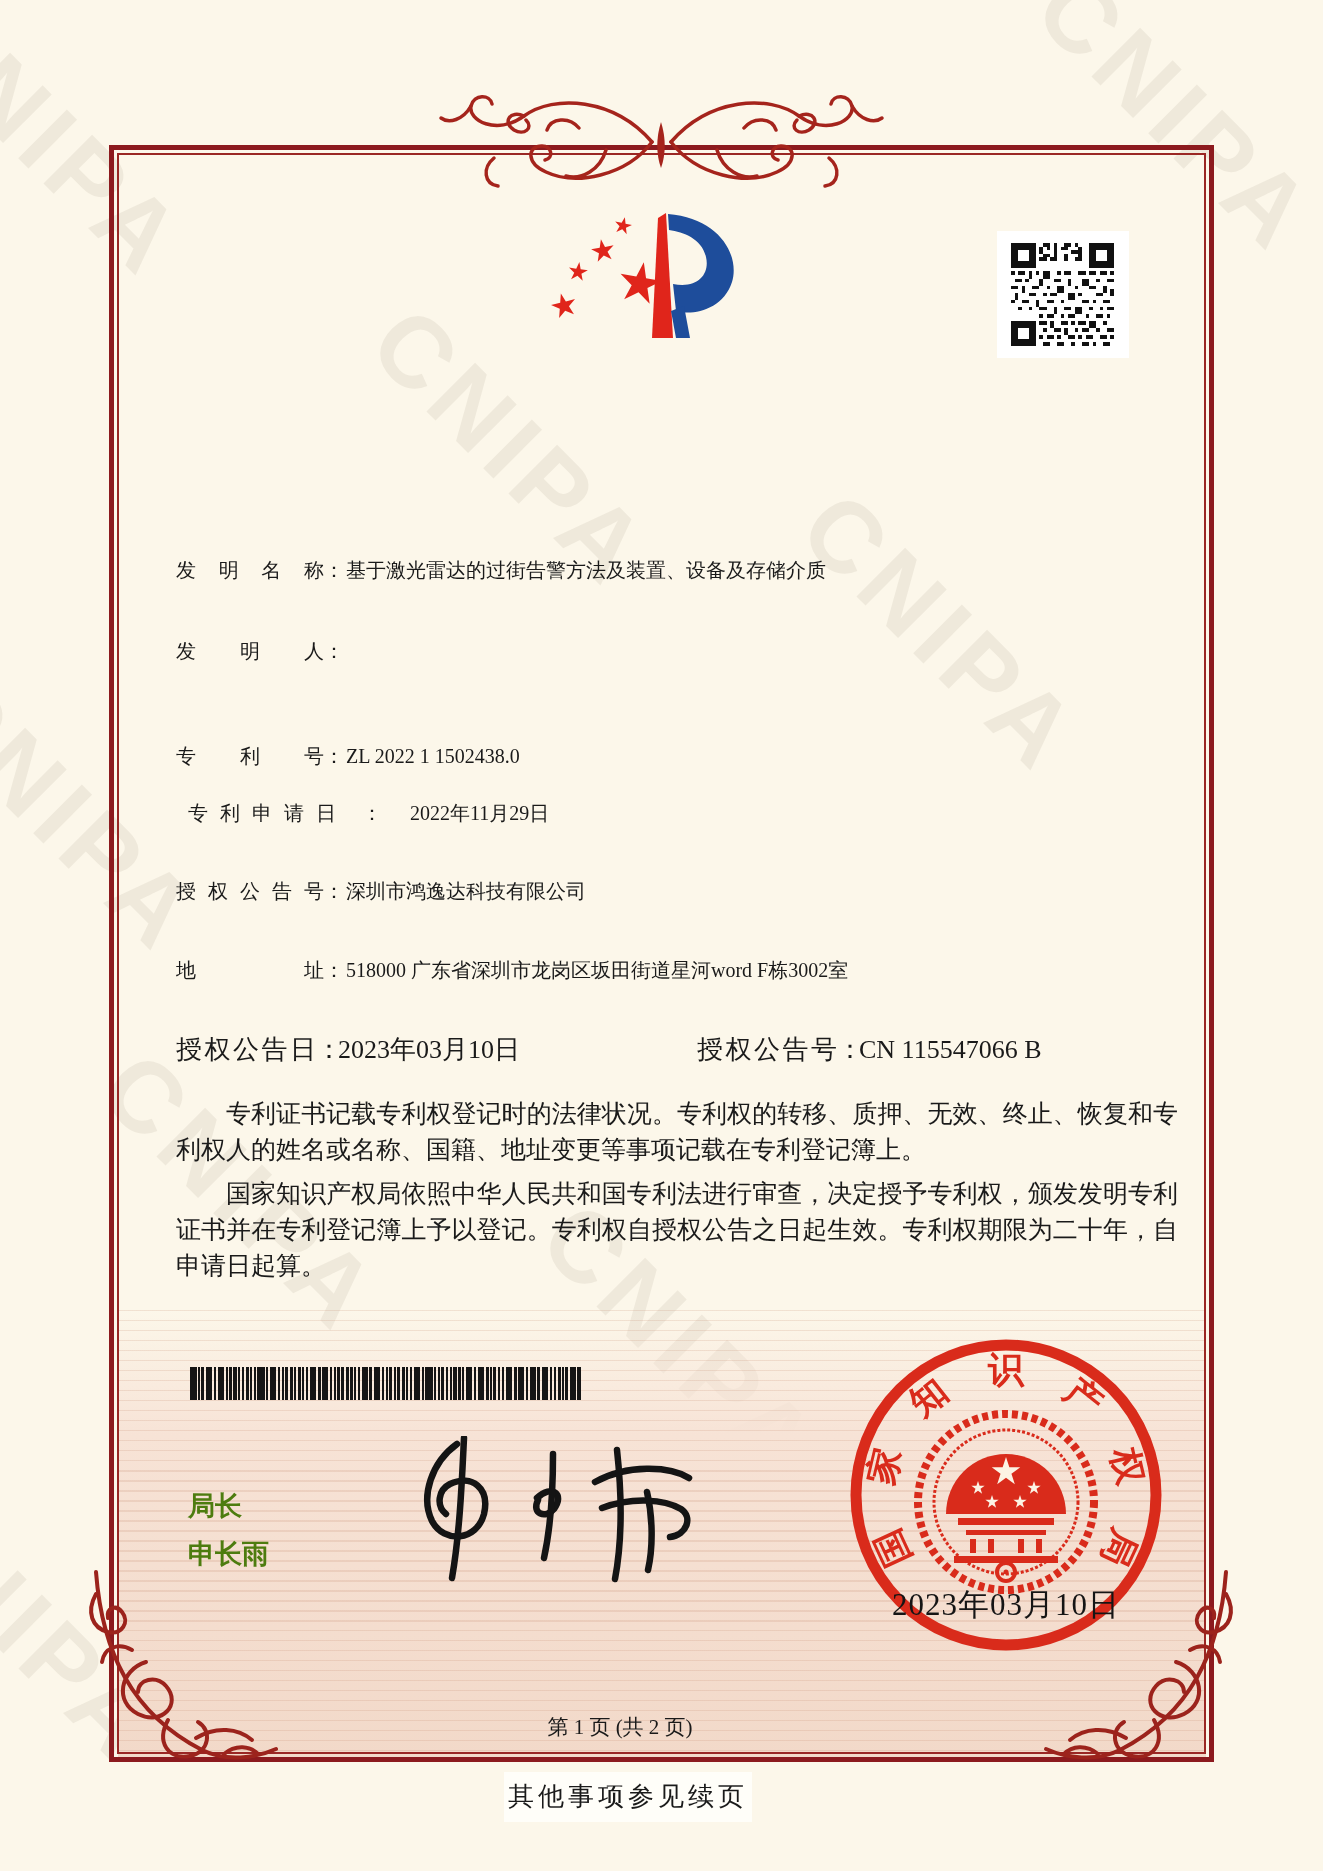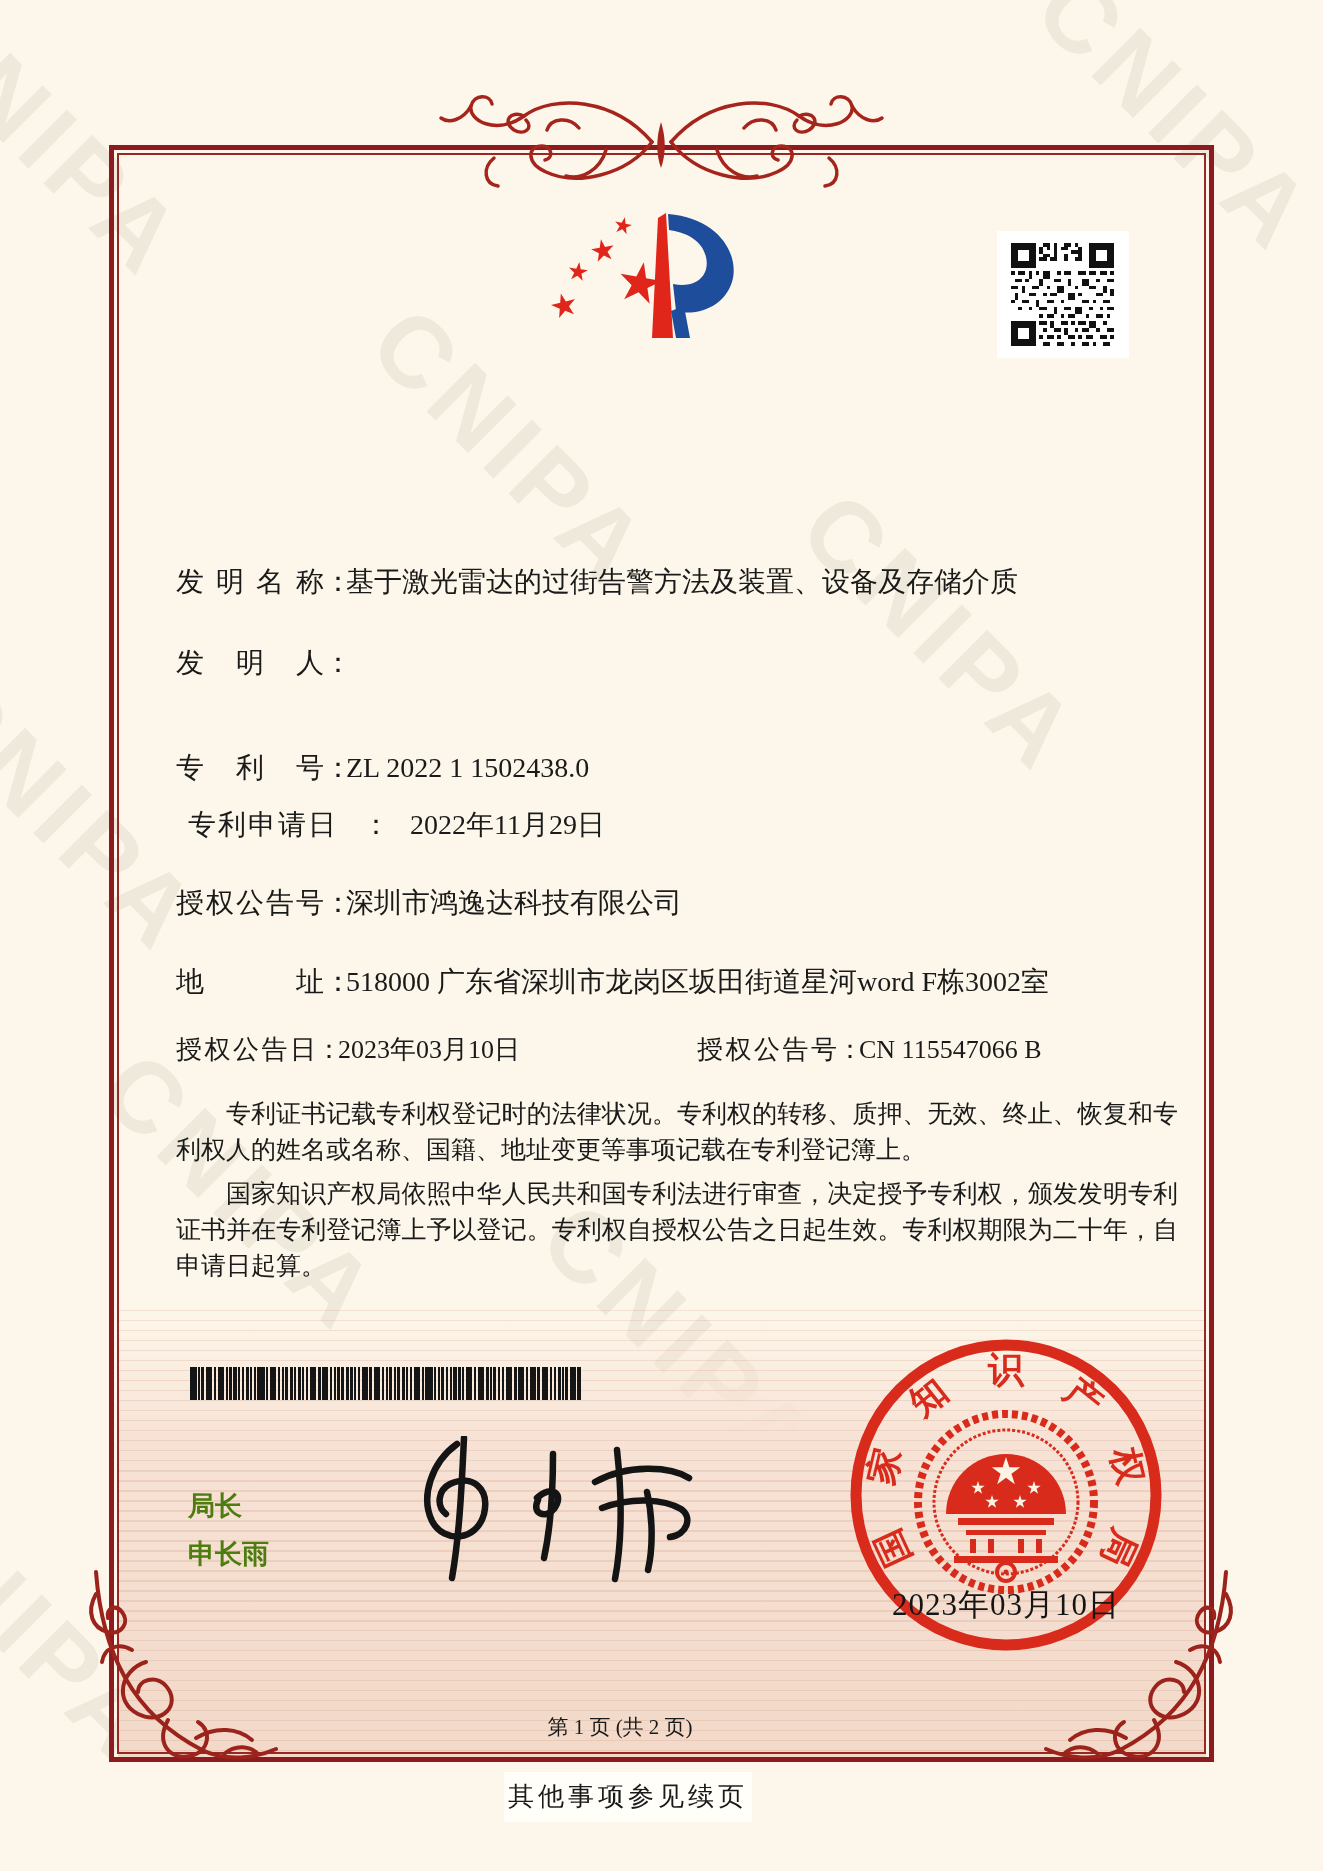--- a/index.html
+++ b/index.html
@@ -38,21 +38,21 @@
   .cert-no { position:absolute; left:176px; top:242px; font-size:27px; letter-spacing:2px; }
   .logo { position:absolute; left:540px; top:208px; }
   .qr-card { position:absolute; left:997px; top:231px; width:132px; height:127px; background:#ffffff; }
   .qr-card svg { position:absolute; left:14px; top:12px; }
   .title {
     position:absolute; left:0; top:394px; width:1323px; text-align:center;
     font-size:64px; font-weight:bold; letter-spacing:28px; padding-left:28px;
   }
   
   .fields { position:absolute; left:176px; top:0; width:1000px; }
-  .f-row { position:absolute; left:0; display:flex; font-size:28px; line-height:44px;margin-top:12px; }
+  .f-row { position:absolute; left:0; display:flex; font-size:20px; line-height:44px; }
   .f-label { width:148px; text-align:justify; text-align-last:justify; flex:0 0 148px; }
   .f-colon { width:22px; flex:0 0 22px; }
   .f-value { width:800px; }
   .f-row.r1 { top:548px; } .f-row.r2 { top:629px; } .f-row.r3 { top:734px; }
   .f-row.r4 { top:791px; } .f-row.r5 { top:869px; } .f-row.r6 { top:948px; }
   .grant-row { position:absolute; left:176px; top:1028px; width:1000px; font-size:26px; line-height:44px; }
   .grant-cell { position:absolute; top:0; display:flex; }
   .grant-cell.g1 { left:0; }
   .grant-cell.g2 { left:521px; }
   .grant-cell .f-label { width:140px; flex:0 0 140px; }

